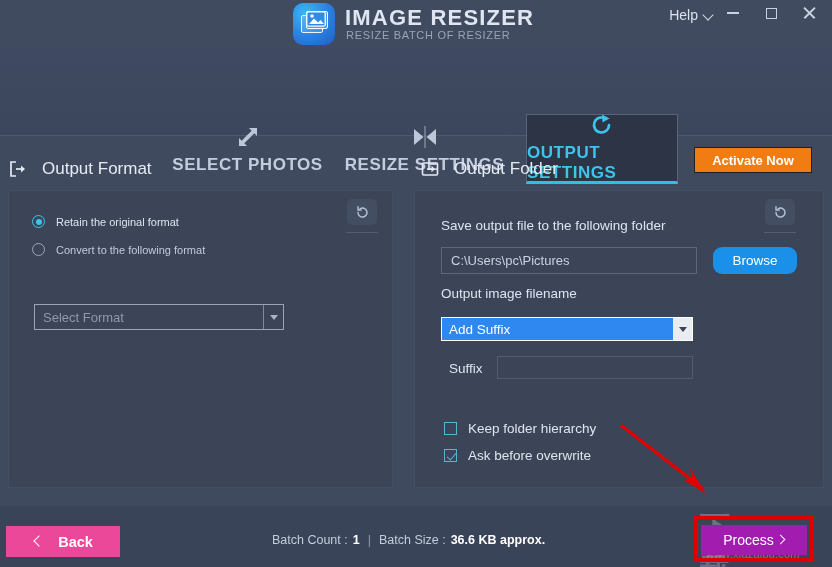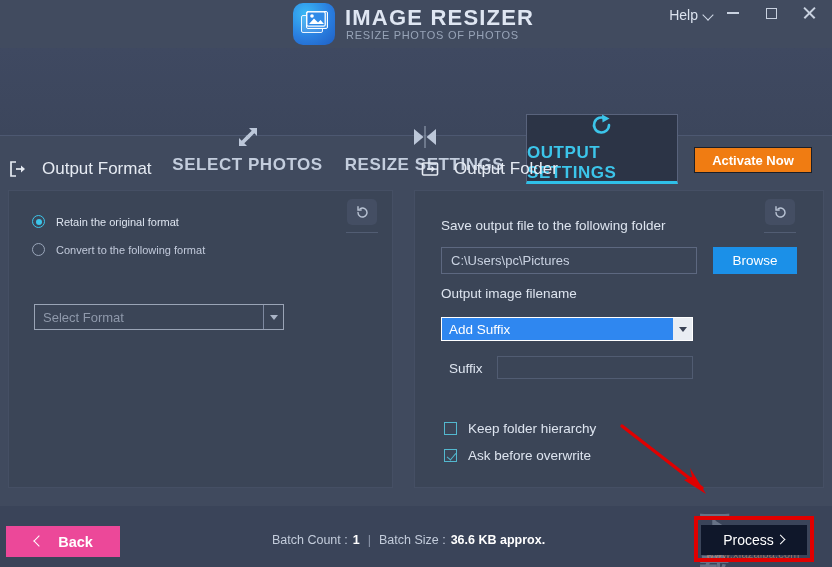--- a/index.html
+++ b/index.html
@@ -255,21 +255,21 @@
   .batch-info {
     position: absolute; left: 272px; top: 533px;
     font-size: 12.5px; color: #d6dde9; display: flex; gap: 5px; align-items: baseline;
   }
   .bi-lbl { color: #c3ccdb; }
   .bi-val { font-weight: bold; color: #ffffff; }
   .bi-sep { color: #8e99ac; margin: 0 3px; }
 
   .process-btn {
     position: absolute; left: 701px; top: 525px; width: 106px; height: 30px;
-    background: #0f172a; color: #ffffff; font-size: 14px;
+    background: #a21caf; color: #ffffff; font-size: 14px;
     display: flex; align-items: center; justify-content: center; gap: 3px;
     cursor: pointer;
   }
   .chev-r { width: 8px; height: 8px; position: relative; }
   .chev-r::after {
     content: ""; position: absolute; left: 0; top: 0;
     width: 6px; height: 6px;
     border-right: 1.6px solid #ffffff; border-top: 1.6px solid #ffffff;
     transform: rotate(45deg);
   }
@@ -300,21 +300,21 @@
     <div class="logo-wrap">
       <div class="logo-sq">
         <svg class="logo-pic" viewBox="0 0 20 16">
           <rect x="0.8" y="0.8" width="18.4" height="14.4" rx="1.5" fill="#2f8ae8" stroke="#ffffff" stroke-width="1.3"></rect>
           <circle cx="6" cy="5" r="1.8" fill="#ffffff"></circle>
           <path d="M3 13 L8 7.5 L12 11.5 L14.5 9 L18 13 Z" fill="#ffffff"></path>
         </svg>
       </div>
     </div>
     <div class="app-title">IMAGE RESIZER</div>
-    <div class="app-sub">RESIZE PHOTOS OF PHOTOS</div>
+    <div class="app-sub">RESIZE BATCH OF RESIZER</div>
 
     <div class="help-btn">
       <span>Help</span>
       <span class="caret-dn"></span>
     </div>
     <div class="wbtn wbtn-min">
       <span class="ic-min"></span>
     </div>
     <div class="wbtn wbtn-max">
       <span class="ic-max"></span>
@@ -421,21 +421,21 @@
       </svg>
     </div>
     <div class="reset-underline" style="left:349px; top:41px;"></div>
 
     <div class="field-lbl" style="left:26px; top:27px;">Save output file to the following folder</div>
 
     <div class="txt-in" style="left:26px; top:56px; width:256px; height:27px;">
       <span>C:\Users\pc\Pictures</span>
     </div>
 
-    <div class="browse-btn" style="left:298px; top:56px; width:84px; height:27px;">
+    <div class="browse-btn" style="left:298px; top:56px; width:84px; height:27px;border-radius:9px;">
       <span>Browse</span>
     </div>
 
     <div class="field-lbl" style="left:26px; top:95px;">Output image filename</div>
 
     <div class="combo-sel" style="left:26px; top:126px; width:252px; height:24px;">
       <span class="combo-sel-text">Add Suffix</span>
       <span class="combo-sel-btn">
         <span class="arr-dn-dark"></span>
       </span>

